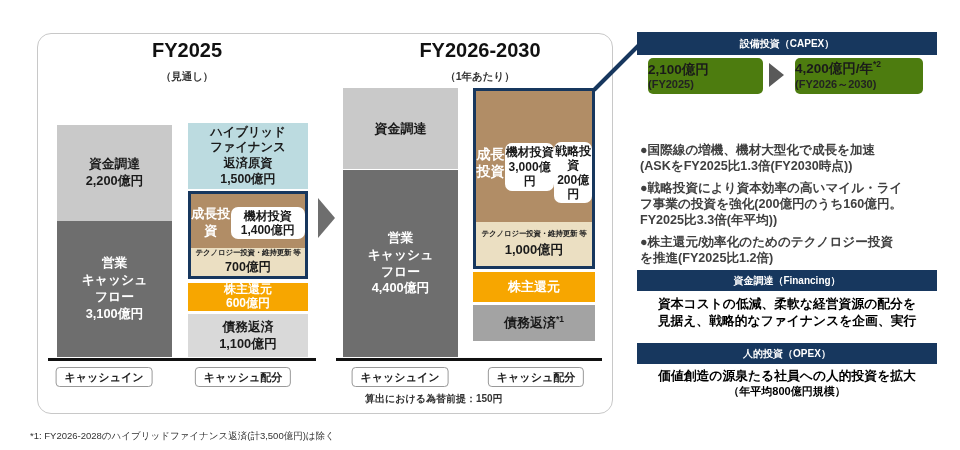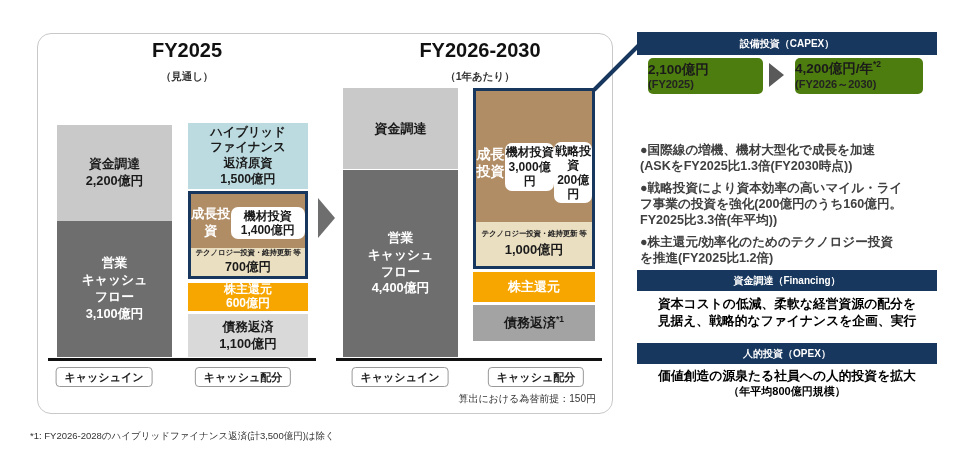--- a/index.html
+++ b/index.html
@@ -31,21 +31,21 @@
   .gbox{position:absolute;background:#4d7c0f;border-radius:5px;display:flex;flex-direction:column;
         align-items:flex-start;justify-content:center;text-align:center}
   .gbox .v{font-size:13.5px;font-weight:700;line-height:1.15}
   .gbox .s{font-size:11px;font-weight:600;color:#222}
   sup{font-size:8.5px;font-weight:700;vertical-align:super}
   .smallnote{position:absolute;font-size:9.3px;color:#222;line-height:1.45;white-space:pre-line;font-weight:500}
   .bullets{position:absolute;left:640px;top:143px;width:300px}
   .bullet{font-size:12.6px;font-weight:600;line-height:1.27;white-space:pre-line;margin-bottom:6px;color:#404040}
   .centertext{position:absolute;width:300px;text-align:center;font-size:12.8px;font-weight:600;
               line-height:1.3;white-space:pre-line;color:#000}
-  .fxnote{position:absolute;left:344px;width:252px;top:392px;text-align:right;font-size:10px;color:#333;font-weight:400}
+  .fxnote{position:absolute;left:365px;width:252px;top:392px;text-align:left;font-size:10px;color:#333;font-weight:700}
   .footnote{position:absolute;left:30px;top:430px;font-size:9.5px;color:#333;font-weight:500}
   .connector{position:absolute;left:0;top:0;pointer-events:none}
 </style>
 </head>
 <body>
 
 <div class="canvas">
 
   <div class="card"></div>
 

